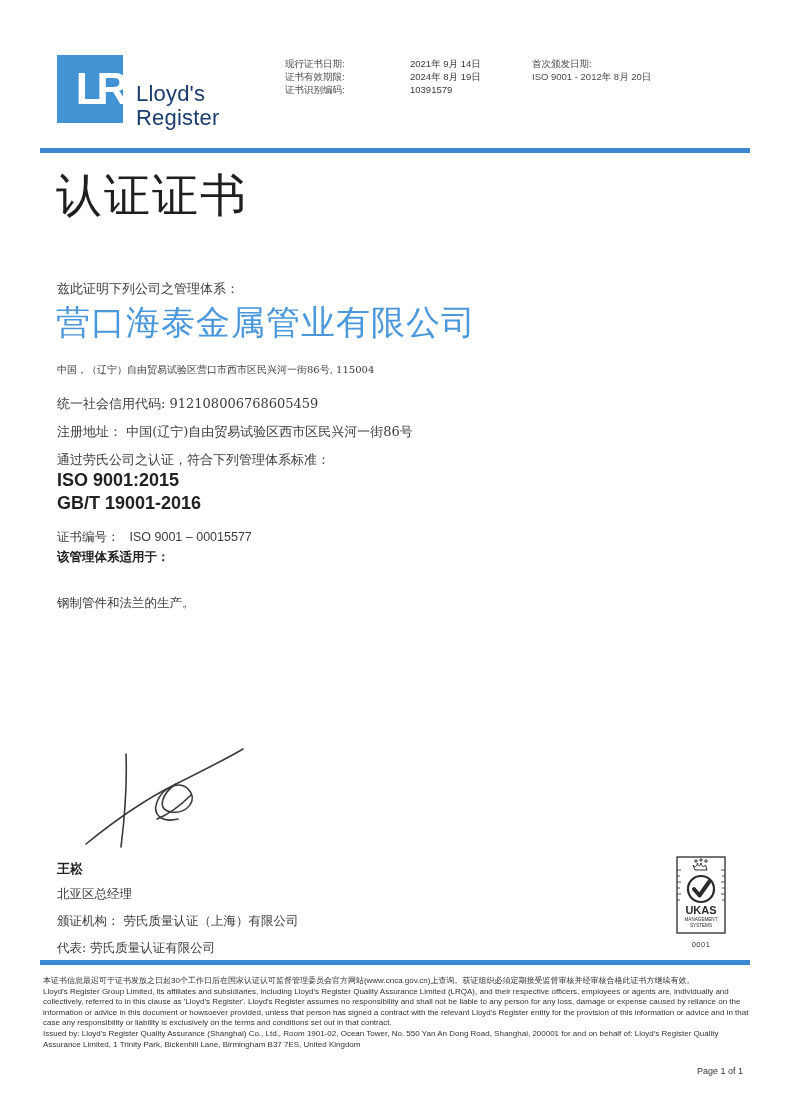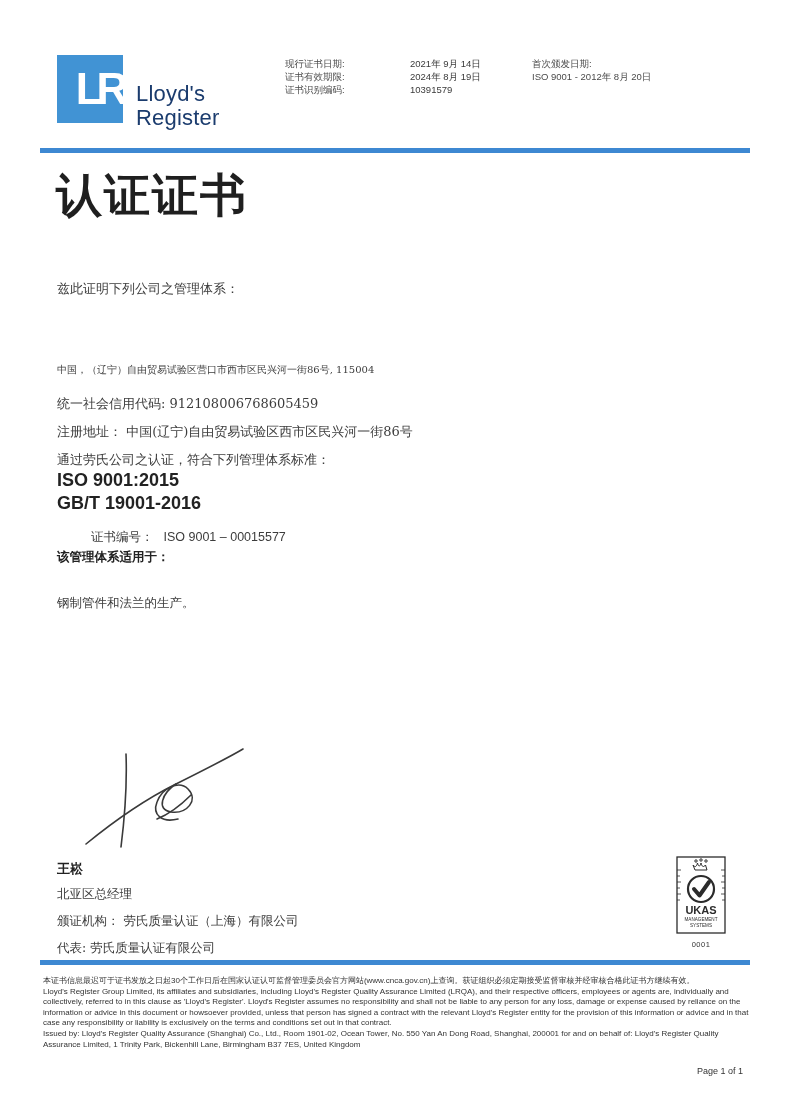--- a/index.html
+++ b/index.html
@@ -37,42 +37,42 @@
   .cert-meta .lbl { width: 125px; }
   .cert-meta .val { color: #3a3a3a; }
   .first-issue { position: absolute; left: 532px; top: 57px; font-size: 9.5px; color: #4a4a4a; line-height: 13px; }
   .rule { position: absolute; left: 40px; width: 710px; height: 5px; background: #3d88d2; }
   .rule-top { top: 148px; }
   .rule-bottom { top: 960px; }
   
   .doc-title {
     position: absolute; left: 56px; top: 165px;
     font-family: "DejaVu Serif", serif;
-    font-size: 46px; font-weight: 700; color: #1f1f1f;
+    font-size: 46px; font-weight: 400; color: #1f1f1f;
     letter-spacing: 2px;
   }
   .intro-line {
     position: absolute; left: 57px; top: 280px;
     font-family: "DejaVu Serif", serif;
     font-size: 13px; color: #3c3c3c;
   }
   .company-name {
     position: absolute; left: 56px; top: 300px;
     font-family: "DejaVu Serif", serif;
     font-size: 34px; font-weight: 500; color: #4a97db;
     letter-spacing: 1px;
   }
   .addr1 { position: absolute; left: 57px; top: 363px; font-family: "DejaVu Serif", serif; font-size: 10px; color: #3c3c3c; }
   .credit { position: absolute; left: 57px; top: 395px; font-family: "DejaVu Serif", serif; font-size: 13px; color: #3c3c3c; }
   .regaddr { position: absolute; left: 57px; top: 423px; font-family: "DejaVu Serif", serif; font-size: 13px; color: #3c3c3c; }
   .approval-intro { position: absolute; left: 57px; top: 451px; font-family: "DejaVu Serif", serif; font-size: 13px; color: #3c3c3c; }
   .standard1 { position: absolute; left: 57px; top: 470px; font-size: 18px; font-weight: 700; color: #222; }
   .standard2 { position: absolute; left: 57px; top: 493px; font-size: 18px; font-weight: 700; color: #222; }
   .certno { position: absolute; left: 57px; top: 529px; font-size: 12.5px; color: #3c3c3c; }
-  .certno .lbl { font-family: "DejaVu Serif", serif; margin-right: 10px; margin-left: 34px; }
+  .certno .lbl { font-family: "DejaVu Serif", serif; margin-right: 10px; }
   .scope-heading { position: absolute; left: 57px; top: 549px; font-size: 12.5px; font-weight: 700; color: #222; }
   .scope-text { position: absolute; left: 57px; top: 595px; font-family: "DejaVu Serif", serif; font-size: 12.5px; color: #3c3c3c; }
   
   .signature-svg { position: absolute; left: 80px; top: 740px; }
   .sig-name { position: absolute; left: 57px; top: 860px; font-size: 13px; font-weight: 700; color: #222; }
   .sig-title { position: absolute; left: 57px; top: 886px; font-family: "DejaVu Serif", serif; font-size: 12.5px; color: #3c3c3c; }
   .sig-issuer { position: absolute; left: 57px; top: 913px; font-family: "DejaVu Serif", serif; font-size: 12.5px; color: #3c3c3c; }
   .sig-rep { position: absolute; left: 57px; top: 940px; font-family: "DejaVu Serif", serif; font-size: 12.5px; color: #3c3c3c; }
   
   .ukas { position: absolute; left: 668px; top: 856px; width: 66px; text-align: center; }
@@ -111,20 +111,21 @@
   </div>
   <div class="first-issue">
     <div>首次颁发日期:</div>
     <div>ISO 9001 - 2012年 8月 20日</div>
   </div>
 
   <div class="rule rule-top"></div>
 
   <div class="doc-title">认证证书</div>
   <div class="intro-line">兹此证明下列公司之管理体系：</div>
+  <div class="company-name">营口海泰金属管业有限公司</div>
   <div class="addr1">中国，（辽宁）自由贸易试验区营口市西市区民兴河一街86号, 115004</div>
   <div class="credit">统一社会信用代码: 912108006768605459</div>
   <div class="regaddr">注册地址： 中国(辽宁)自由贸易试验区西市区民兴河一街86号</div>
   <div class="approval-intro">通过劳氏公司之认证，符合下列管理体系标准：</div>
   <div class="standard1">ISO 9001:2015</div>
   <div class="standard2">GB/T 19001-2016</div>
   <div class="certno">
     <span class="lbl">证书编号：</span><span>ISO 9001 – 00015577</span>
   </div>
   <div class="scope-heading">该管理体系适用于：</div>

